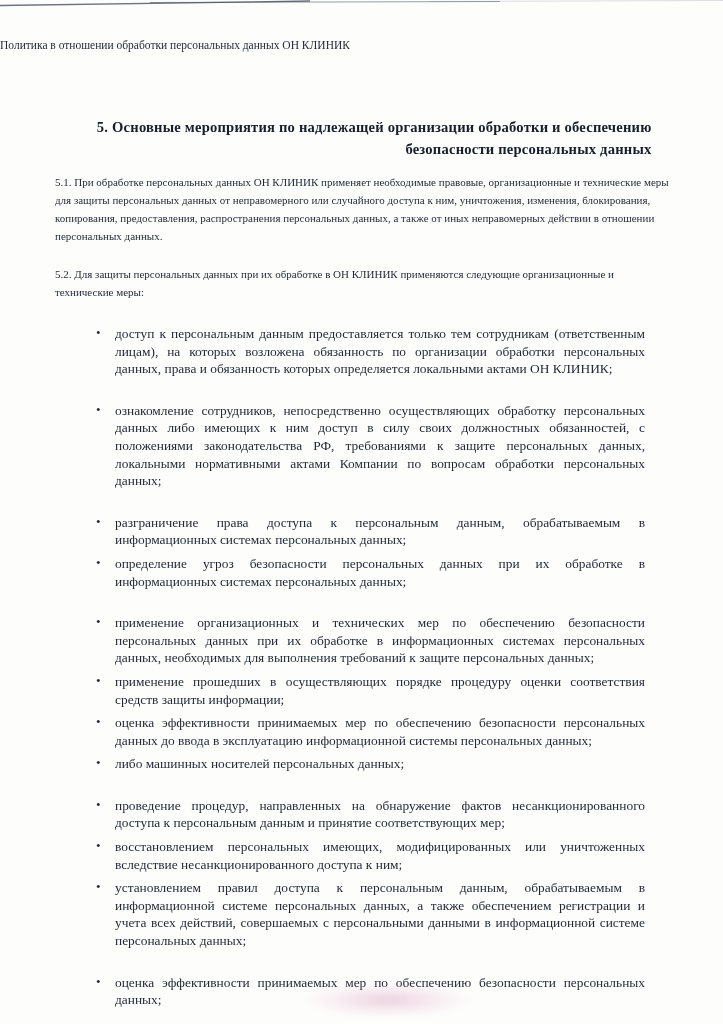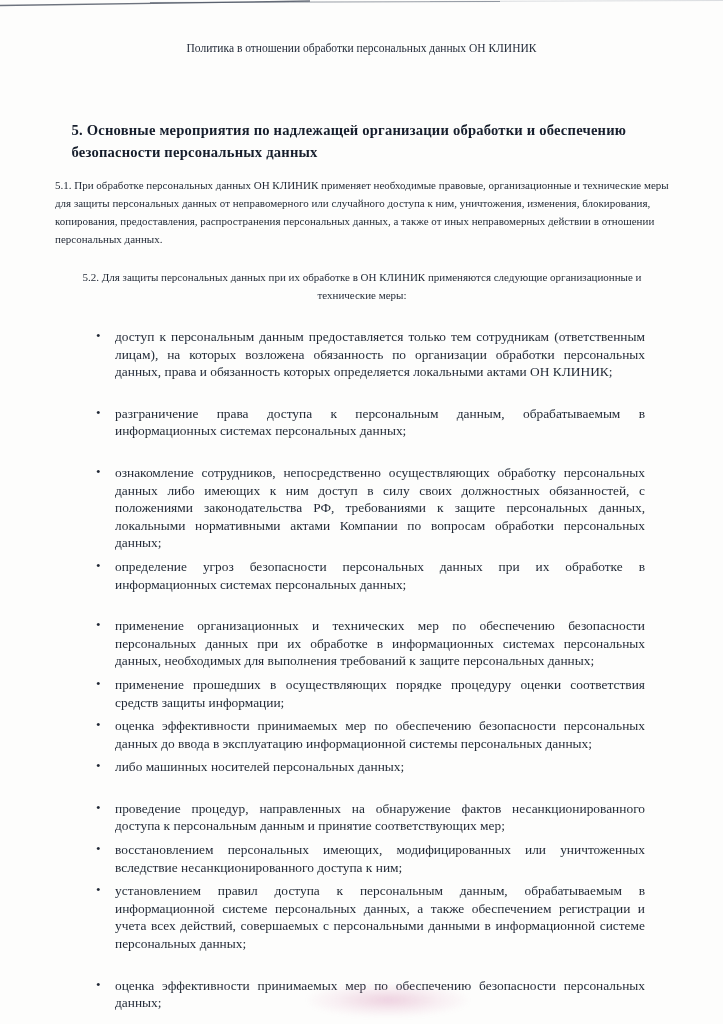--- a/index.html
+++ b/index.html
@@ -18,47 +18,45 @@
   }
   .scan-line {
     position: absolute;
     top: 0;
     left: 0;
     width: 723px;
     height: 10px;
     display: block;
   }
   .running-header {
-    padding-top: 29px;
-    text-align: center;
+    padding-top: 38px;
+    text-align: left;
     font-size: 11.5px;
     line-height: 14px;
     color: #242c3a;
-    margin-top: 12px;
   }
   .section-heading {
     width: 580px;
     margin: 64px auto 0 auto;
-    text-align: left;
+    text-align: right;
     font-weight: bold;
     font-size: 14.6px;
     line-height: 22px;
     color: #161e2c;
     letter-spacing: 0.2px;
   }
   .para {
     width: 614px;
     margin: 13px 0 0 55px;
     font-size: 11px;
     line-height: 18px;
     text-align: left;
   }
   .para-2 {
     margin-top: 20px;
-    text-align: center;
   }
   .bullet-list {
     list-style: none;
     width: 550px;
     margin: 15px 0 0 95px;
     padding: 0;
     font-size: 13.4px;
     line-height: 17.6px;
   }
   .bullet-list li {
@@ -117,25 +115,25 @@
 
   <p class="para para-2">5.2.  Для защиты персональных данных при их обработке в ОН КЛИНИК применяются следующие организационные и технические меры:</p>
 
   <ul class="bullet-list">
     <li>
       <span class="bullet-dot"></span>
       <span>доступ к персональным данным предоставляется только тем сотрудникам (ответственным лицам), на которых возложена обязанность по организации обработки персональных данных, права и обязанность которых определяется локальными актами ОН КЛИНИК;</span>
     </li>
     <li>
       <span class="bullet-dot"></span>
-      <span>разграничение права доступа к персональным данным, обрабатываемым в информационных системах персональных данных;</span>
+      <span>ознакомление сотрудников, непосредственно осуществляющих обработку персональных данных либо имеющих к ним доступ в силу своих должностных обязанностей, с положениями законодательства РФ, требованиями к защите персональных данных,  локальными нормативными актами Компании по вопросам обработки персональных данных;</span>
     </li>
     <li>
       <span class="bullet-dot"></span>
-      <span>ознакомление сотрудников, непосредственно осуществляющих обработку персональных данных либо имеющих к ним доступ в силу своих должностных обязанностей, с положениями законодательства РФ, требованиями к защите персональных данных,  локальными нормативными актами Компании по вопросам обработки персональных данных;</span>
+      <span>разграничение права доступа к персональным данным, обрабатываемым в информационных системах персональных данных;</span>
     </li>
     <li class="gap">
       <span class="bullet-dot"></span>
       <span>определение угроз безопасности персональных данных при их обработке в информационных системах персональных данных;</span>
     </li>
     <li>
       <span class="bullet-dot"></span>
       <span>применение организационных и технических мер по обеспечению безопасности персональных данных при их обработке в информационных системах персональных данных, необходимых для выполнения требований к защите персональных данных;</span>
     </li>
     <li class="gap">

